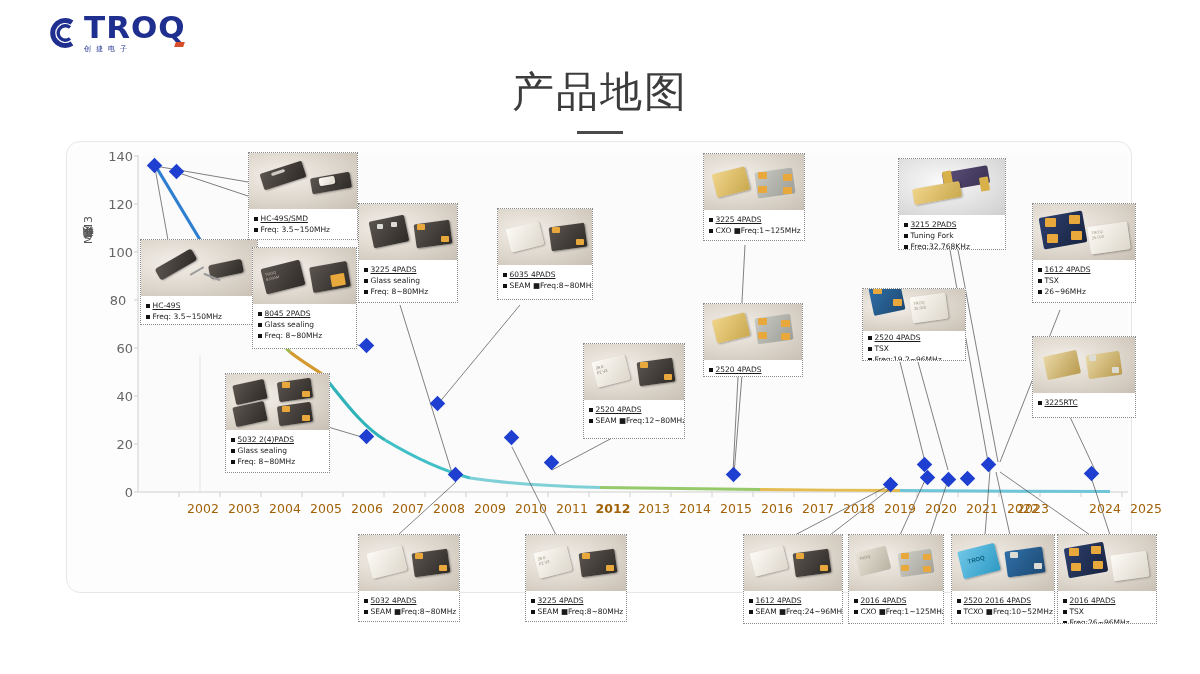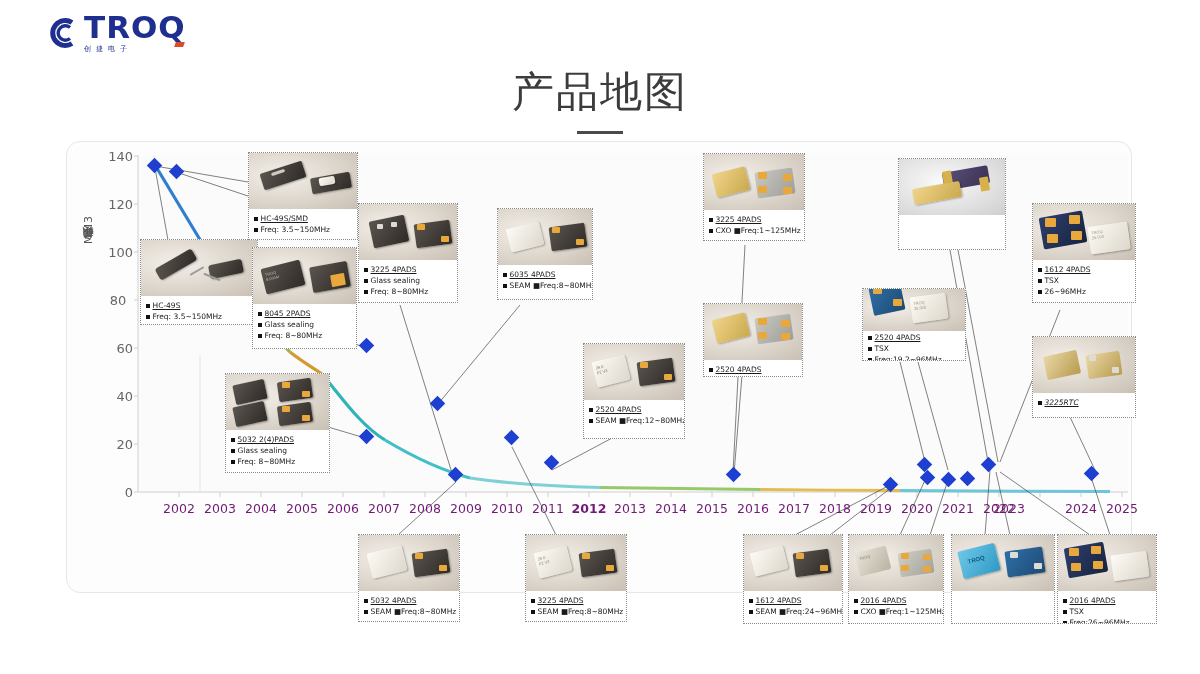--- a/index.html
+++ b/index.html
@@ -35,21 +35,21 @@
 
   .plot { position: absolute; left: 0; top: 0; width: 1200px; height: 674px; pointer-events: none; }
 
   .ylabel {
     position: absolute; left: 82px; top: 215px;
     writing-mode: vertical-rl; transform: rotate(180deg);
     font-size: 11px; color: #555; letter-spacing: 1px;
     font-family: "DejaVu Sans", sans-serif;
   }
   .ytick { position: absolute; font-size: 13px; color: #666; text-align: right; width: 30px; font-family: "DejaVu Sans", sans-serif; }
-  .xtick { position: absolute; font-size: 12.5px; color: #701a75; text-align: center; width: 46px; font-family: "DejaVu Sans", sans-serif; }
+  .xtick { position: absolute; font-size: 12.5px; color: #a16207; text-align: center; width: 46px; font-family: "DejaVu Sans", sans-serif; margin-left: 24px; }
 
   
   .callout {
     position: absolute; background: #ffffff;
     border: 1px dotted #8a8a8a; padding: 0;
     overflow: hidden;
   }
   .callout .photo {
     width: 100%; height: 56px; display: block;
     background:
@@ -391,20 +391,25 @@
     </div>
   </div>
 
   <div class="callout" style="left:898px; top:158px; width:108px; height:92px;">
     <div class="photo" style="background:radial-gradient(ellipse at 40% 40%,#fafafa,#cfcfcf);">
       <div class="chip" style="left:44px; top:10px; width:46px; height:18px; background:linear-gradient(135deg,#5b4f7a,#3a3152); transform:rotate(-10deg);"></div>
       <div class="pad" style="left:44px; top:12px; width:9px; height:14px; background:#d8b14a; transform:rotate(-10deg);"></div>
       <div class="pad" style="left:81px; top:18px; width:9px; height:14px; background:#d8b14a; transform:rotate(-10deg);"></div>
       <div class="chip gold" style="left:14px; top:26px; width:48px; height:16px; transform:rotate(-10deg);"></div>
     </div>
+    <div class="txt">
+      <div class="line first"><span class="bullet"></span><span>3215 2PADS</span></div>
+      <div class="line"><span class="bullet"></span><span>Tuning Fork</span></div>
+      <div class="line"><span class="bullet"></span><span>Freq:32.768KHz</span></div>
+    </div>
   </div>
 
   <div class="callout" style="left:862px; top:288px; width:104px; height:73px;">
     <div class="photo" style="height:42px;">
       <div class="chip" style="left:8px; top:-4px; width:32px; height:28px; background:linear-gradient(135deg,#2f6fa8,#1d4a73); transform:rotate(-12deg);"></div>
       <div class="pad" style="left:10px; top:-2px; width:9px; height:7px;"></div>
       <div class="pad" style="left:30px; top:10px; width:9px; height:7px;"></div>
       <div class="chip white" style="left:48px; top:6px; width:36px; height:26px; transform:rotate(-8deg);">
         <div class="chip-lbl" style="color:#a09888;">TROQ<br>26.000</div>
       </div>
@@ -427,21 +432,21 @@
         <div class="chip-lbl" style="color:#a8a090;">TROQ<br>26.000</div>
       </div>
     </div>
     <div class="txt">
       <div class="line first"><span class="bullet"></span><span>1612 4PADS</span></div>
       <div class="line"><span class="bullet"></span><span>TSX</span></div>
       <div class="line"><span class="bullet"></span><span>26~96MHz</span></div>
     </div>
   </div>
 
-  <div class="callout" style="left:1032px; top:336px; width:104px; height:82px;font-style:italic;">
+  <div class="callout" style="left:1032px; top:336px; width:104px; height:82px;">
     <div class="photo">
       <div class="chip teal" style="left:12px; top:16px; width:34px; height:24px; transform:rotate(-12deg);"></div>
       <div class="chip teal" style="left:54px; top:16px; width:34px; height:24px; transform:rotate(-8deg);"></div>
       <div class="pad silver" style="left:56px; top:18px; width:7px; height:6px;"></div>
       <div class="pad silver" style="left:79px; top:30px; width:7px; height:6px;"></div>
     </div>
     <div class="txt">
       <div class="line first"><span class="bullet"></span><span>3225RTC</span></div>
     </div>
   </div>
@@ -505,20 +510,24 @@
   </div>
 
   <div class="callout" style="left:951px; top:534px; width:104px; height:90px;">
     <div class="photo">
       <div class="chip cyan" style="left:8px; top:12px; width:38px; height:28px; transform:rotate(-14deg);">
         <div class="chip-lbl" style="color:#0d5f80; font-size:6px; left:8px; top:9px; font-weight:bold;">TROQ</div>
       </div>
       <div class="chip blue" style="left:54px; top:14px; width:38px; height:26px; transform:rotate(-8deg);"></div>
       <div class="pad silver" style="left:58px; top:17px; width:8px; height:6px;"></div>
       <div class="pad silver" style="left:82px; top:28px; width:8px; height:6px;"></div>
+    </div>
+    <div class="txt">
+      <div class="line first"><span class="bullet"></span><span>2520 2016 4PADS</span></div>
+      <div class="line"><span class="bullet"></span><span>TCXO  ■Freq:10~52MHz</span></div>
     </div>
   </div>
 
   <div class="callout" style="left:1057px; top:534px; width:100px; height:90px;">
     <div class="photo">
       <div class="chip" style="left:8px; top:10px; width:40px; height:30px; background:linear-gradient(135deg,#2d3f6e,#18233f); transform:rotate(-10deg);"></div>
       <div class="pad" style="left:11px; top:13px; width:10px; height:8px;"></div>
       <div class="pad" style="left:33px; top:11px; width:10px; height:8px;"></div>
       <div class="pad" style="left:13px; top:28px; width:10px; height:8px;"></div>
       <div class="pad" style="left:35px; top:26px; width:10px; height:8px;"></div>

